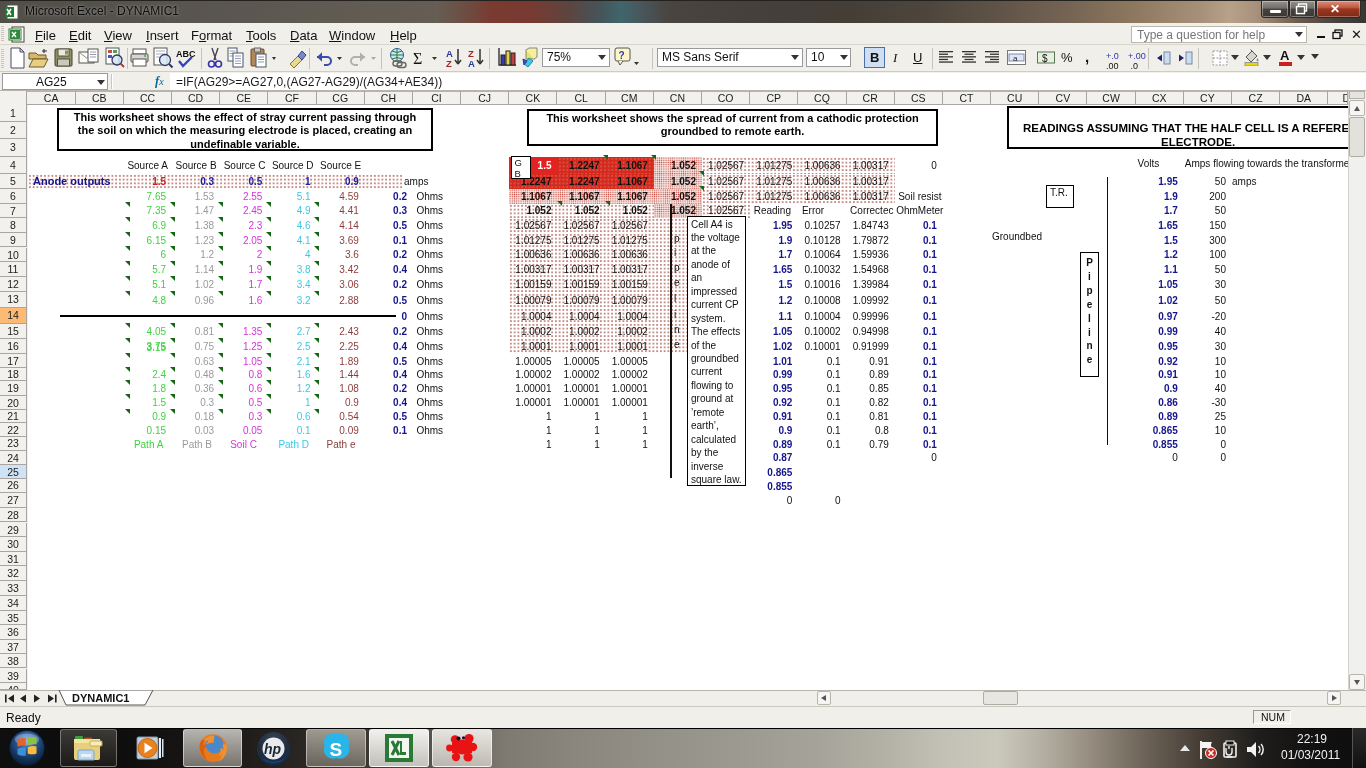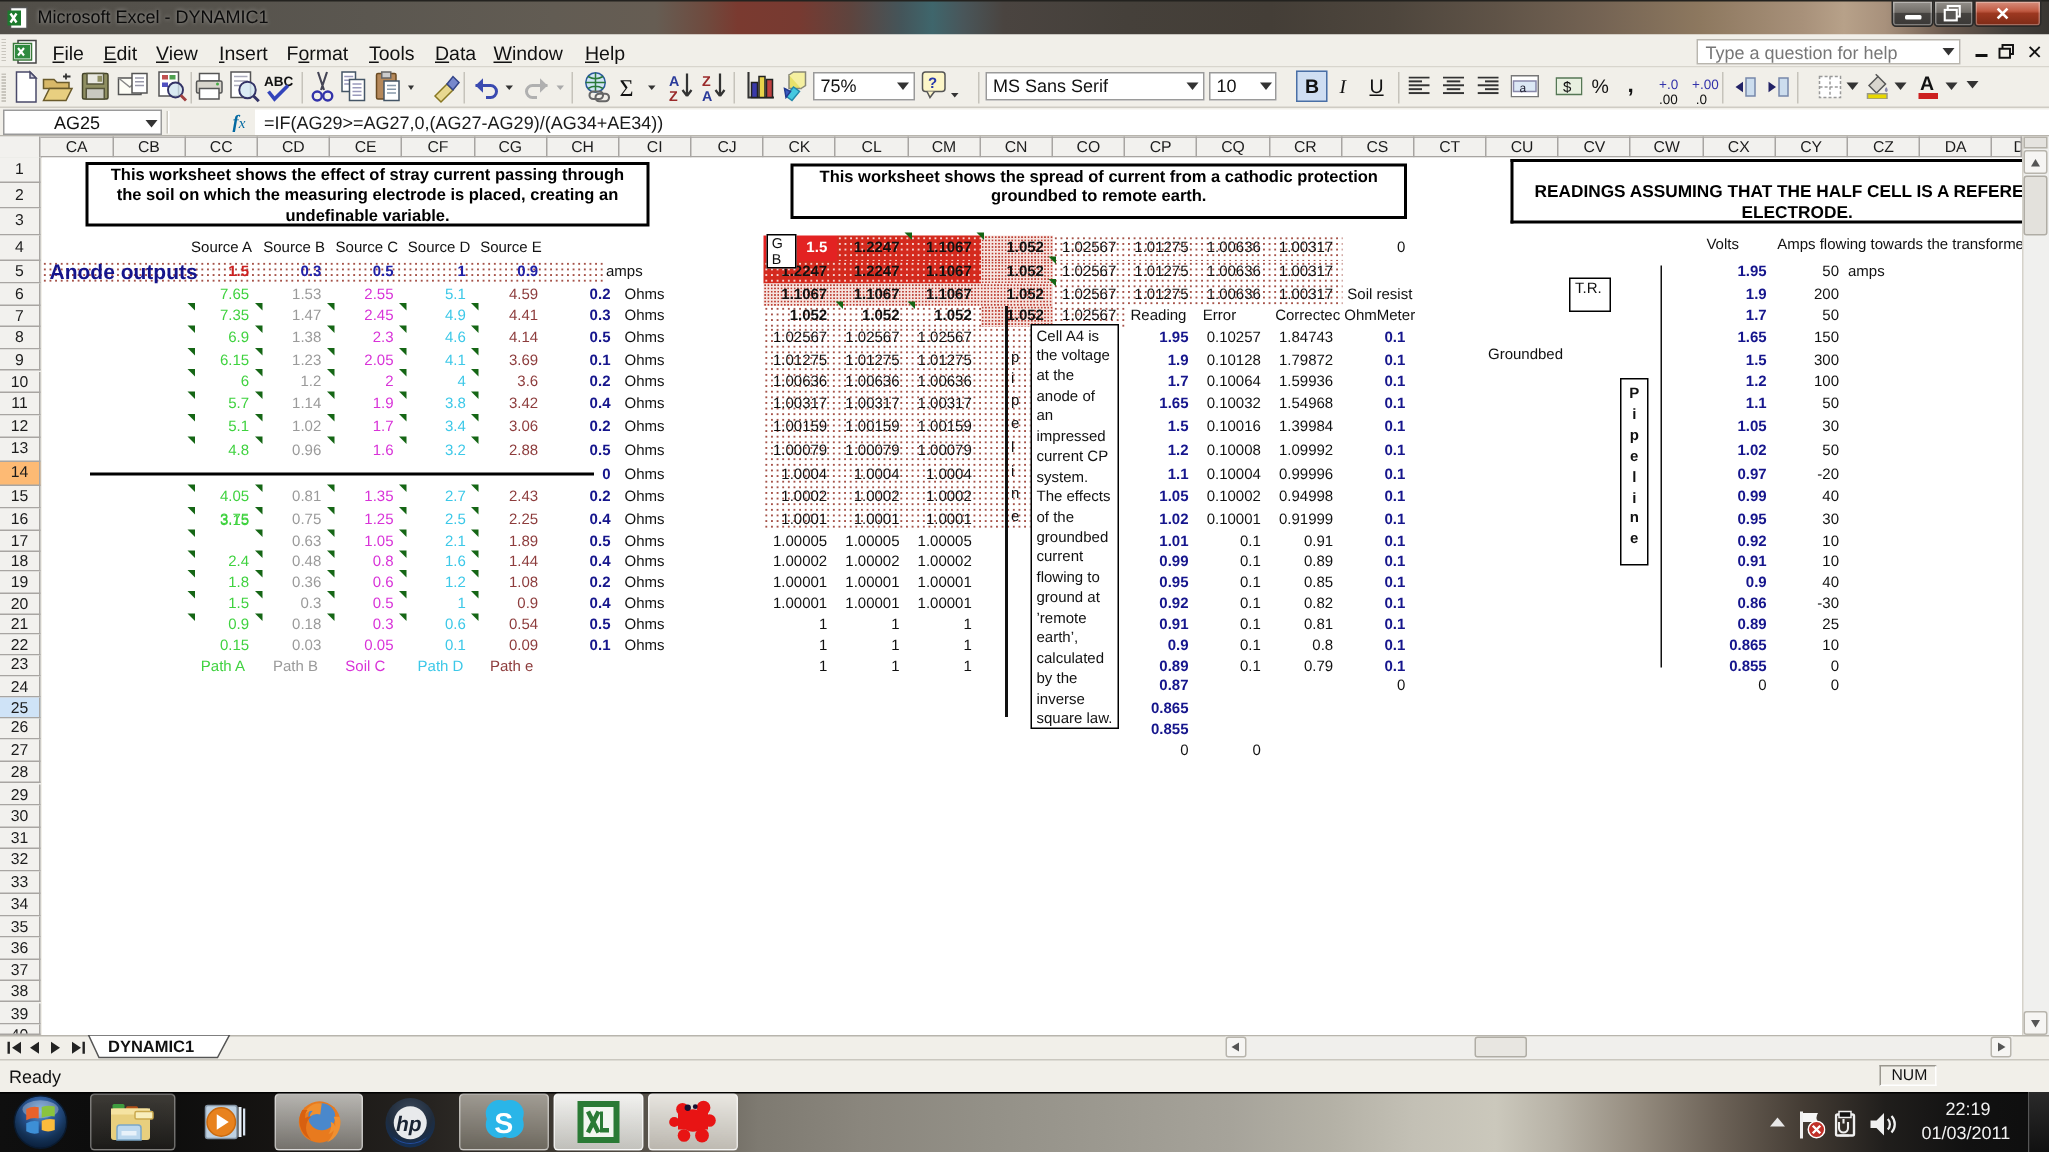--- a/index.html
+++ b/index.html
@@ -355,21 +355,21 @@
 <div class="tbx" style="left:527px;top:108.5px;width:411px;height:37px;line-height:13.5px;padding-top:1px;white-space:nowrap">This worksheet shows the spread of current from a cathodic protection<br>groundbed to remote earth.</div>
 <div class="tbx" style="left:57px;top:108px;width:376px;height:42.5px;line-height:13.3px;padding-top:1px;white-space:nowrap">This worksheet shows the effect of stray current passing through<br>the soil on which the measuring electrode is placed, creating an<br>undefinable variable.</div>
 <div class="abs" style="left:1007px;top:106px;width:341px;height:43px;background:#fff;border:2px solid #000;border-right:none;overflow:hidden"></div>
 <div class="lab b" style="left:1023px;top:121.5px;font-size:11.5px">READINGS ASSUMING THAT THE HALF CELL IS A REFEREN</div>
 <div class="lab b" style="left:1161px;top:135.5px;font-size:11.5px">ELECTRODE.</div>
 <div class="lab" style="left:127.4px;top:158.6px;color:#111;font-size:10px">Source A</div>
 <div class="lab" style="left:175.5px;top:158.6px;color:#111;font-size:10px">Source B</div>
 <div class="lab" style="left:223.7px;top:158.6px;color:#111;font-size:10px">Source C</div>
 <div class="lab" style="left:271.9px;top:158.6px;color:#111;font-size:10px">Source D</div>
 <div class="lab" style="left:320.1px;top:158.6px;color:#111;font-size:10px">Source E</div>
-<div class="lab b" style="left:33.0px;top:174.6px;color:#15158c;font-size:14px">Anode outputs</div>
+<div class="lab b" style="left:33.0px;top:174.6px;color:#15158c;font-size:11px">Anode outputs</div>
 <div class="num b" style="left:123.9px;top:174.6px;width:42.2px;color:#cc2020">1.5</div>
 <div class="num b" style="left:172.0px;top:174.6px;width:42.2px;color:#2020a8">0.3</div>
 <div class="num b" style="left:220.2px;top:174.6px;width:42.2px;color:#2020a8">0.5</div>
 <div class="num b" style="left:268.4px;top:174.6px;width:42.2px;color:#2020a8">1</div>
 <div class="num b" style="left:316.6px;top:174.6px;width:42.2px;color:#2020a8">0.9</div>
 <div class="lab" style="left:404.0px;top:174.6px;color:#111;font-size:10px">amps</div>
 <div class="num" style="left:123.9px;top:189.6px;width:42.2px;color:#3fd23f">7.65</div>
 <div class="num" style="left:172.0px;top:189.6px;width:42.2px;color:#9a9a9a">1.53</div>
 <div class="num" style="left:220.2px;top:189.6px;width:42.2px;color:#d832d8">2.55</div>
 <div class="num" style="left:268.4px;top:189.6px;width:42.2px;color:#3cc8e8">5.1</div>

